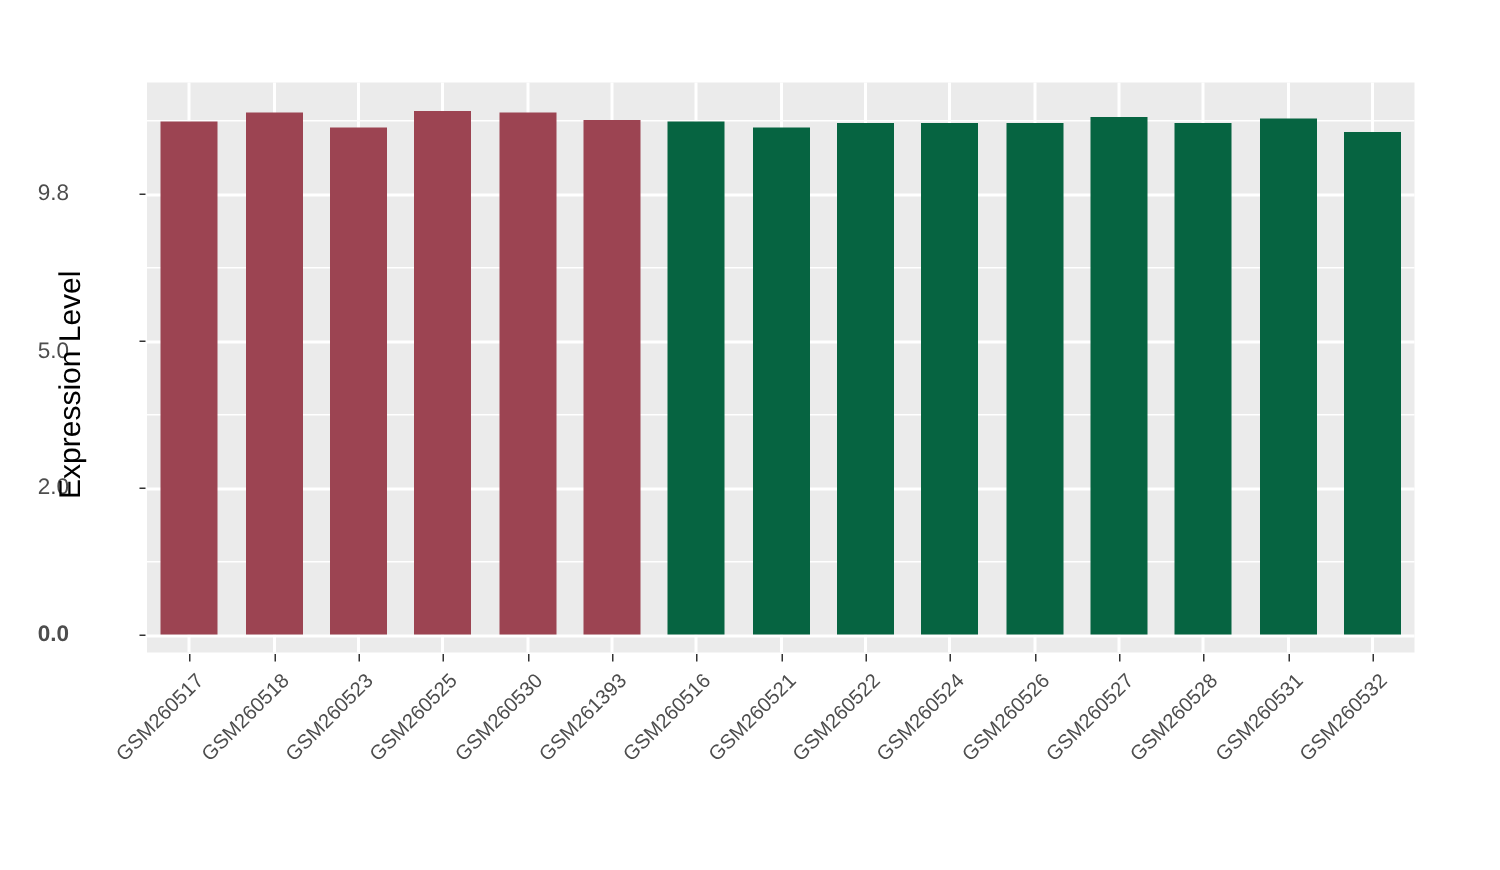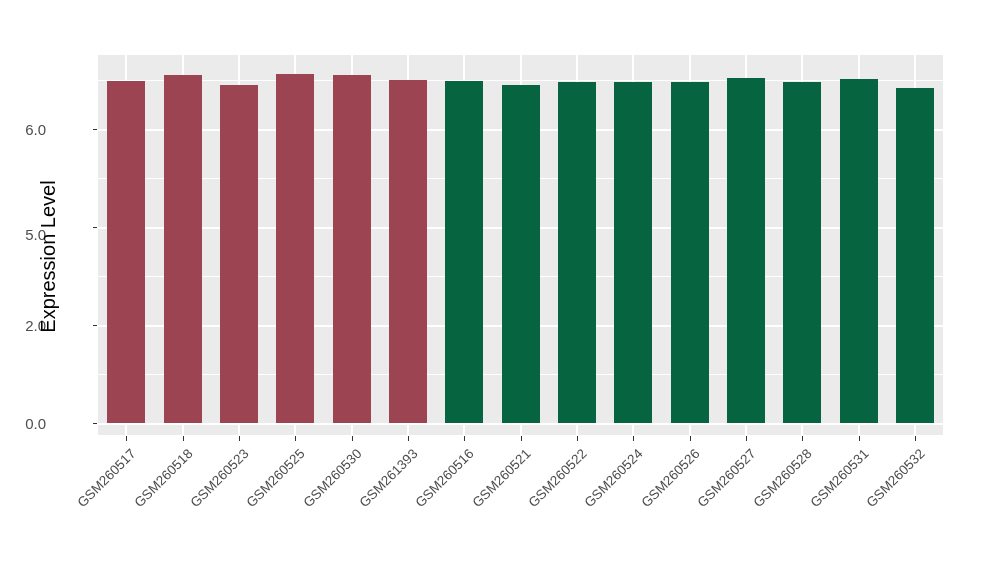--- a/index.html
+++ b/index.html
@@ -113,27 +113,27 @@
         <div class="bar" style="left: 516.167px; width: 38px; height: 341.04px; background: rgb(6, 100, 65);"></div>
         <div class="bar" style="left: 572.5px; width: 38px; height: 341.04px; background: rgb(6, 100, 65);"></div>
         <div class="bar" style="left: 628.833px; width: 38px; height: 344.96px; background: rgb(6, 100, 65);"></div>
         <div class="bar" style="left: 685.167px; width: 38px; height: 341.04px; background: rgb(6, 100, 65);"></div>
         <div class="bar" style="left: 741.5px; width: 38px; height: 344.176px; background: rgb(6, 100, 65);"></div>
         <div class="bar" style="left: 797.833px; width: 38px; height: 335.16px; background: rgb(6, 100, 65);"></div>
       </div>
   </div>
 
   <div id="yaxis">
-      <div class="ytick-label" style="top: 423px;">0.0</div>
+      <div class="ytick-label" style="top: 423px; font-weight: bold;">0.0</div>
       <div class="ytick-mark" style="top: 423px;"></div>
       <div class="ytick-label" style="top: 325px;">2.0</div>
       <div class="ytick-mark" style="top: 325px;"></div>
       <div class="ytick-label" style="top: 234px;">5.0</div>
       <div class="ytick-mark" style="top: 227px;"></div>
-      <div class="ytick-label" style="top: 129px;">6.0</div>
+      <div class="ytick-label" style="top: 129px;">9.8</div>
       <div class="ytick-mark" style="top: 129px;"></div>
     </div>
   <div id="ylabel">Expression Level</div>
   <div id="xaxis">
       <div class="xtick-mark" style="left: 126.167px;"></div>
       <div class="xtick-label" style="left: 38.1667px; width: 90px;">GSM260517</div>
       <div class="xtick-mark" style="left: 182.5px;"></div>
       <div class="xtick-label" style="left: 94.5px; width: 90px;">GSM260518</div>
       <div class="xtick-mark" style="left: 238.833px;"></div>
       <div class="xtick-label" style="left: 150.833px; width: 90px;">GSM260523</div>

